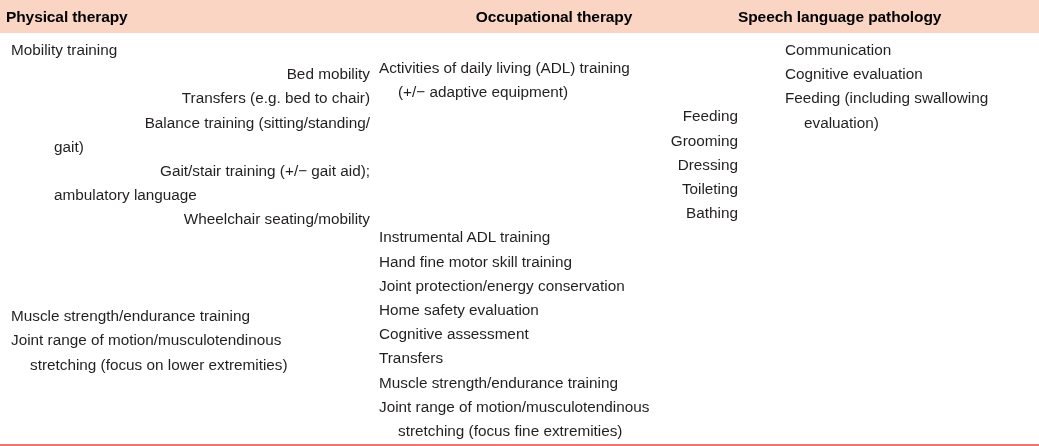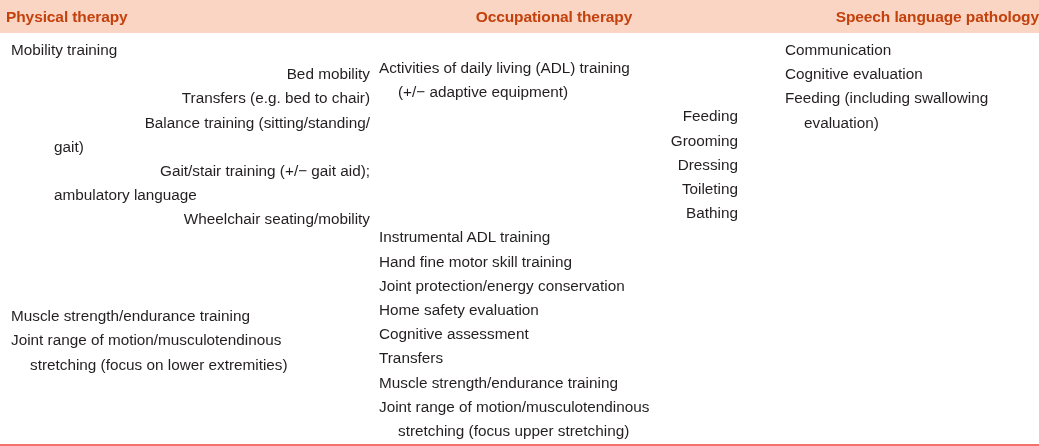--- a/index.html
+++ b/index.html
@@ -27,27 +27,27 @@
     display: flex;
     width: 1039px;
     height: 33px;
     background: #fbd5c4;
     align-items: center;
   }
   .header-cell {
     font-size: 15.5px;
     font-weight: bold;
     letter-spacing: -0.1px;
-    color: #c2410c;
+    color: #000000;
     box-sizing: border-box;
     white-space: nowrap;
   }
   .hc-1 { width: 370px; padding-left: 6px; text-align: left; }
   .hc-2 { width: 368px; text-align: center; }
-  .hc-3 { width: 301px; text-align: right; }
+  .hc-3 { width: 301px; text-align: left; }
 
   
   .body-row {
     display: flex;
     width: 1039px;
     height: 408px;
     box-sizing: border-box;
   }
   .col {
     box-sizing: border-box;
@@ -128,21 +128,21 @@
         <div class="item lvl0">Instrumental ADL training</div>
         <div class="item lvl0">Hand fine motor skill training</div>
         <div class="item lvl0">Joint protection/energy conservation</div>
         <div class="item lvl0">Home safety evaluation</div>
         <div class="item lvl0">Cognitive assessment</div>
         <div class="item lvl0">Transfers</div>
       </div>
       <div class="stack gap-before-muscle-c2">
         <div class="item lvl0">Muscle strength/endurance training</div>
         <div class="item lvl0">Joint range of motion/musculotendinous</div>
-        <div class="item cont">stretching (focus upper stretching)</div>
+        <div class="item cont">stretching (focus fine extremities)</div>
       </div>
     </div>
 
     <div class="col col-3">
       <div class="stack">
         <div class="item lvl0">Communication</div>
         <div class="item lvl0">Cognitive evaluation</div>
         <div class="item lvl0">Feeding (including swallowing</div>
         <div class="item cont">evaluation)</div>
       </div>

